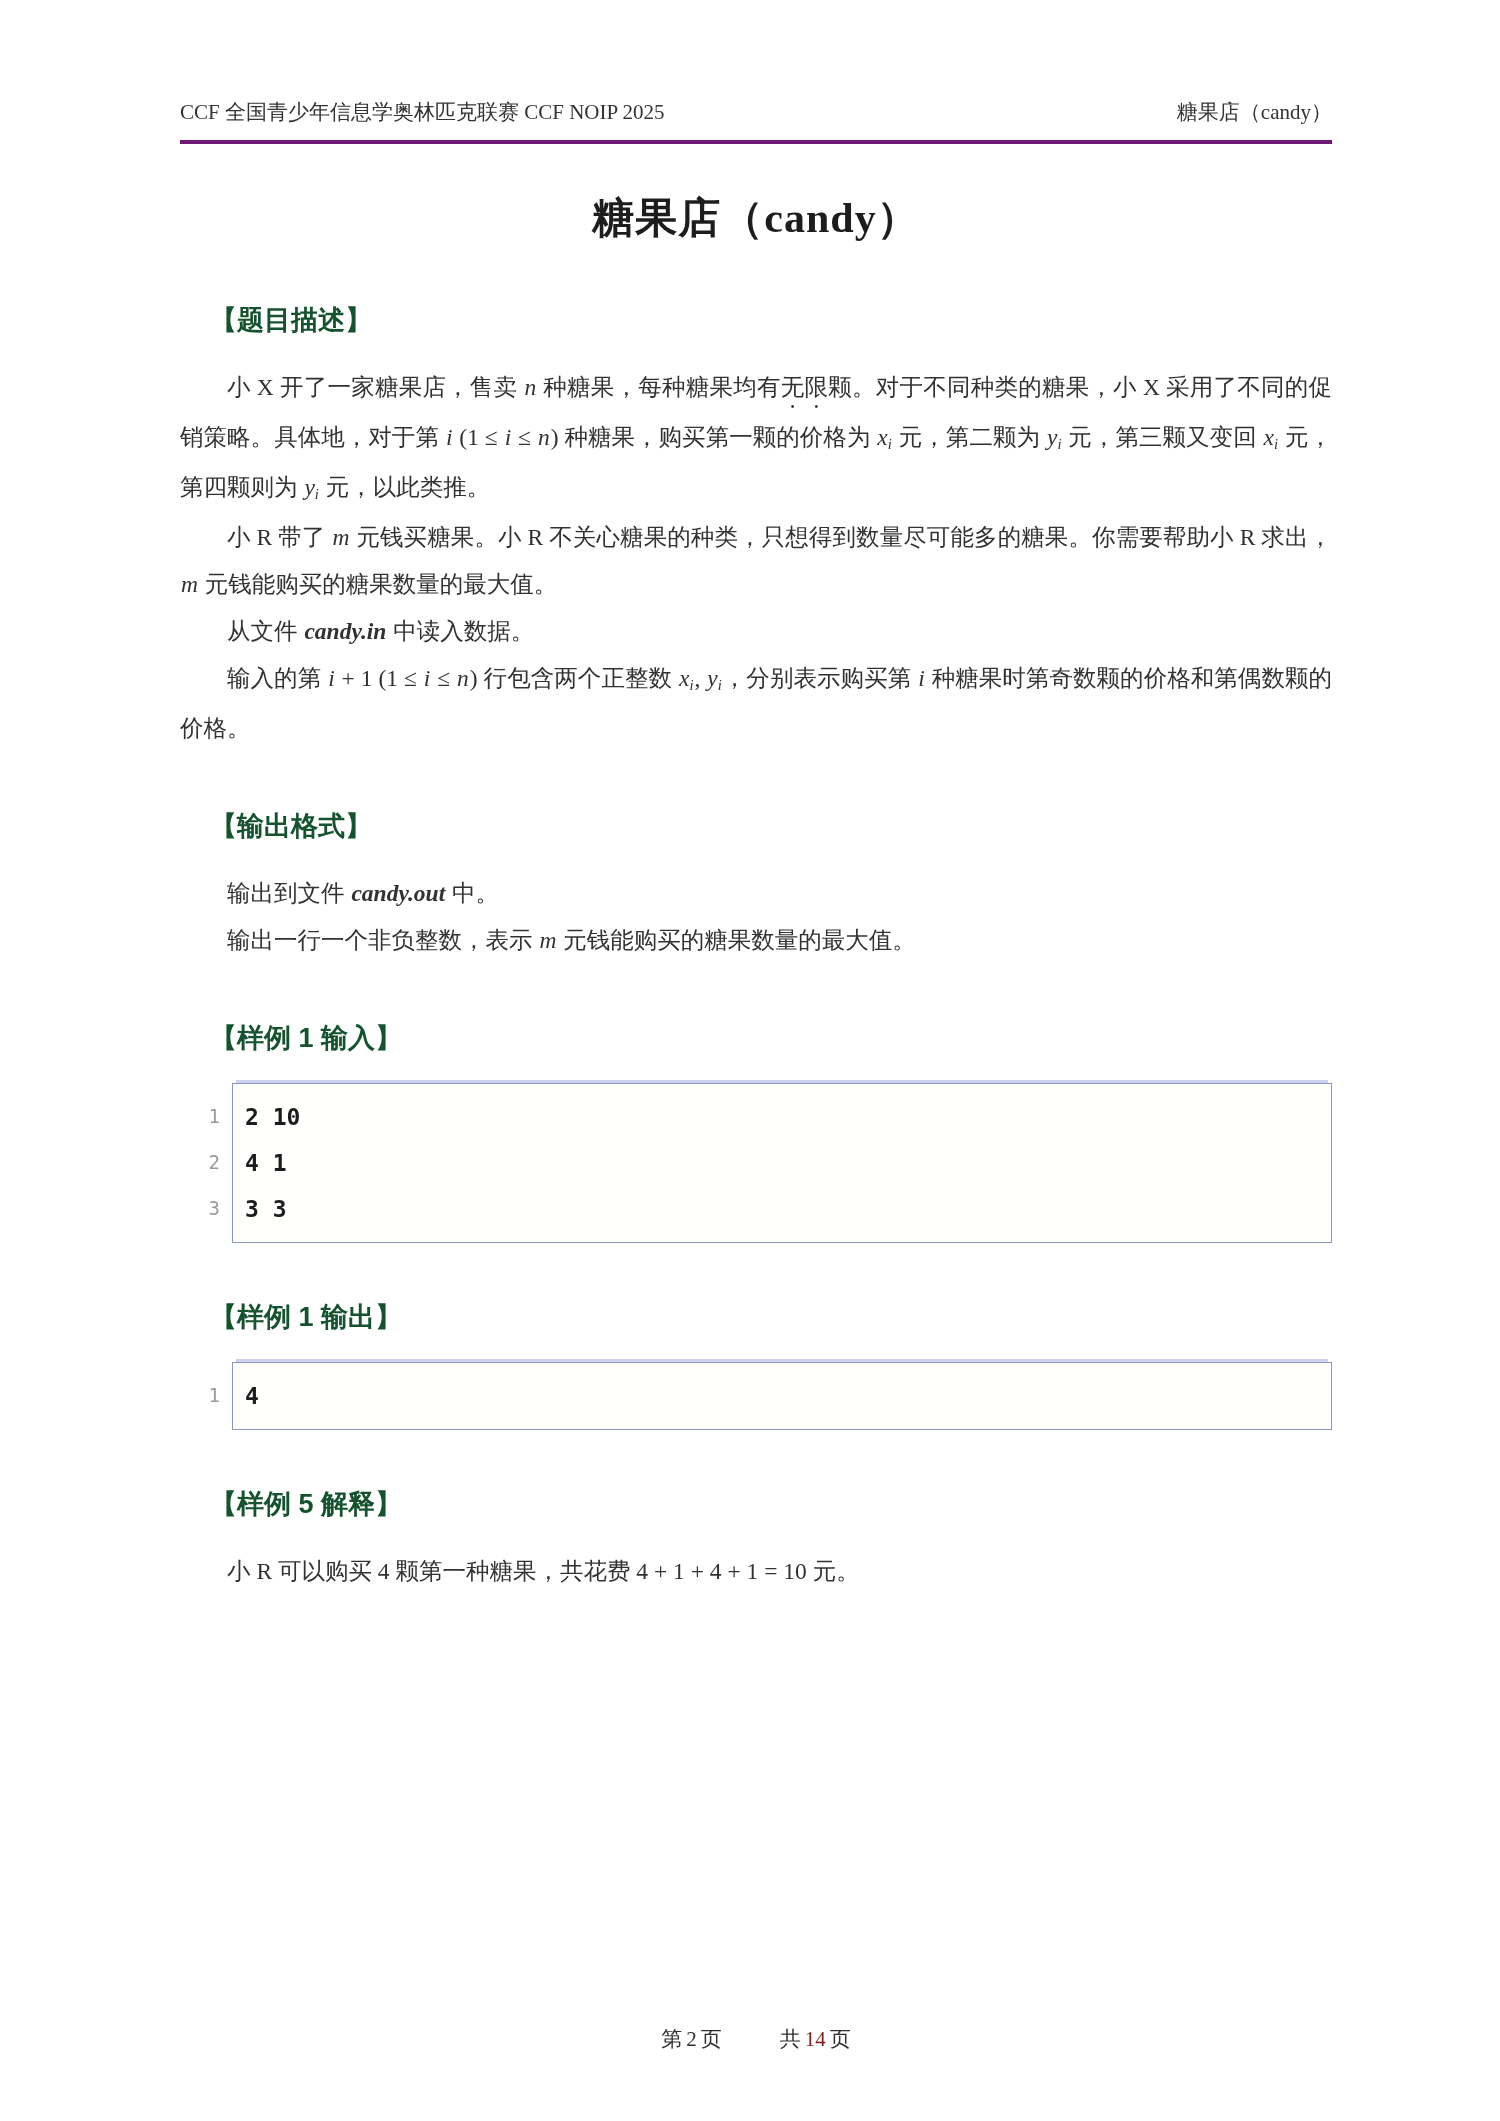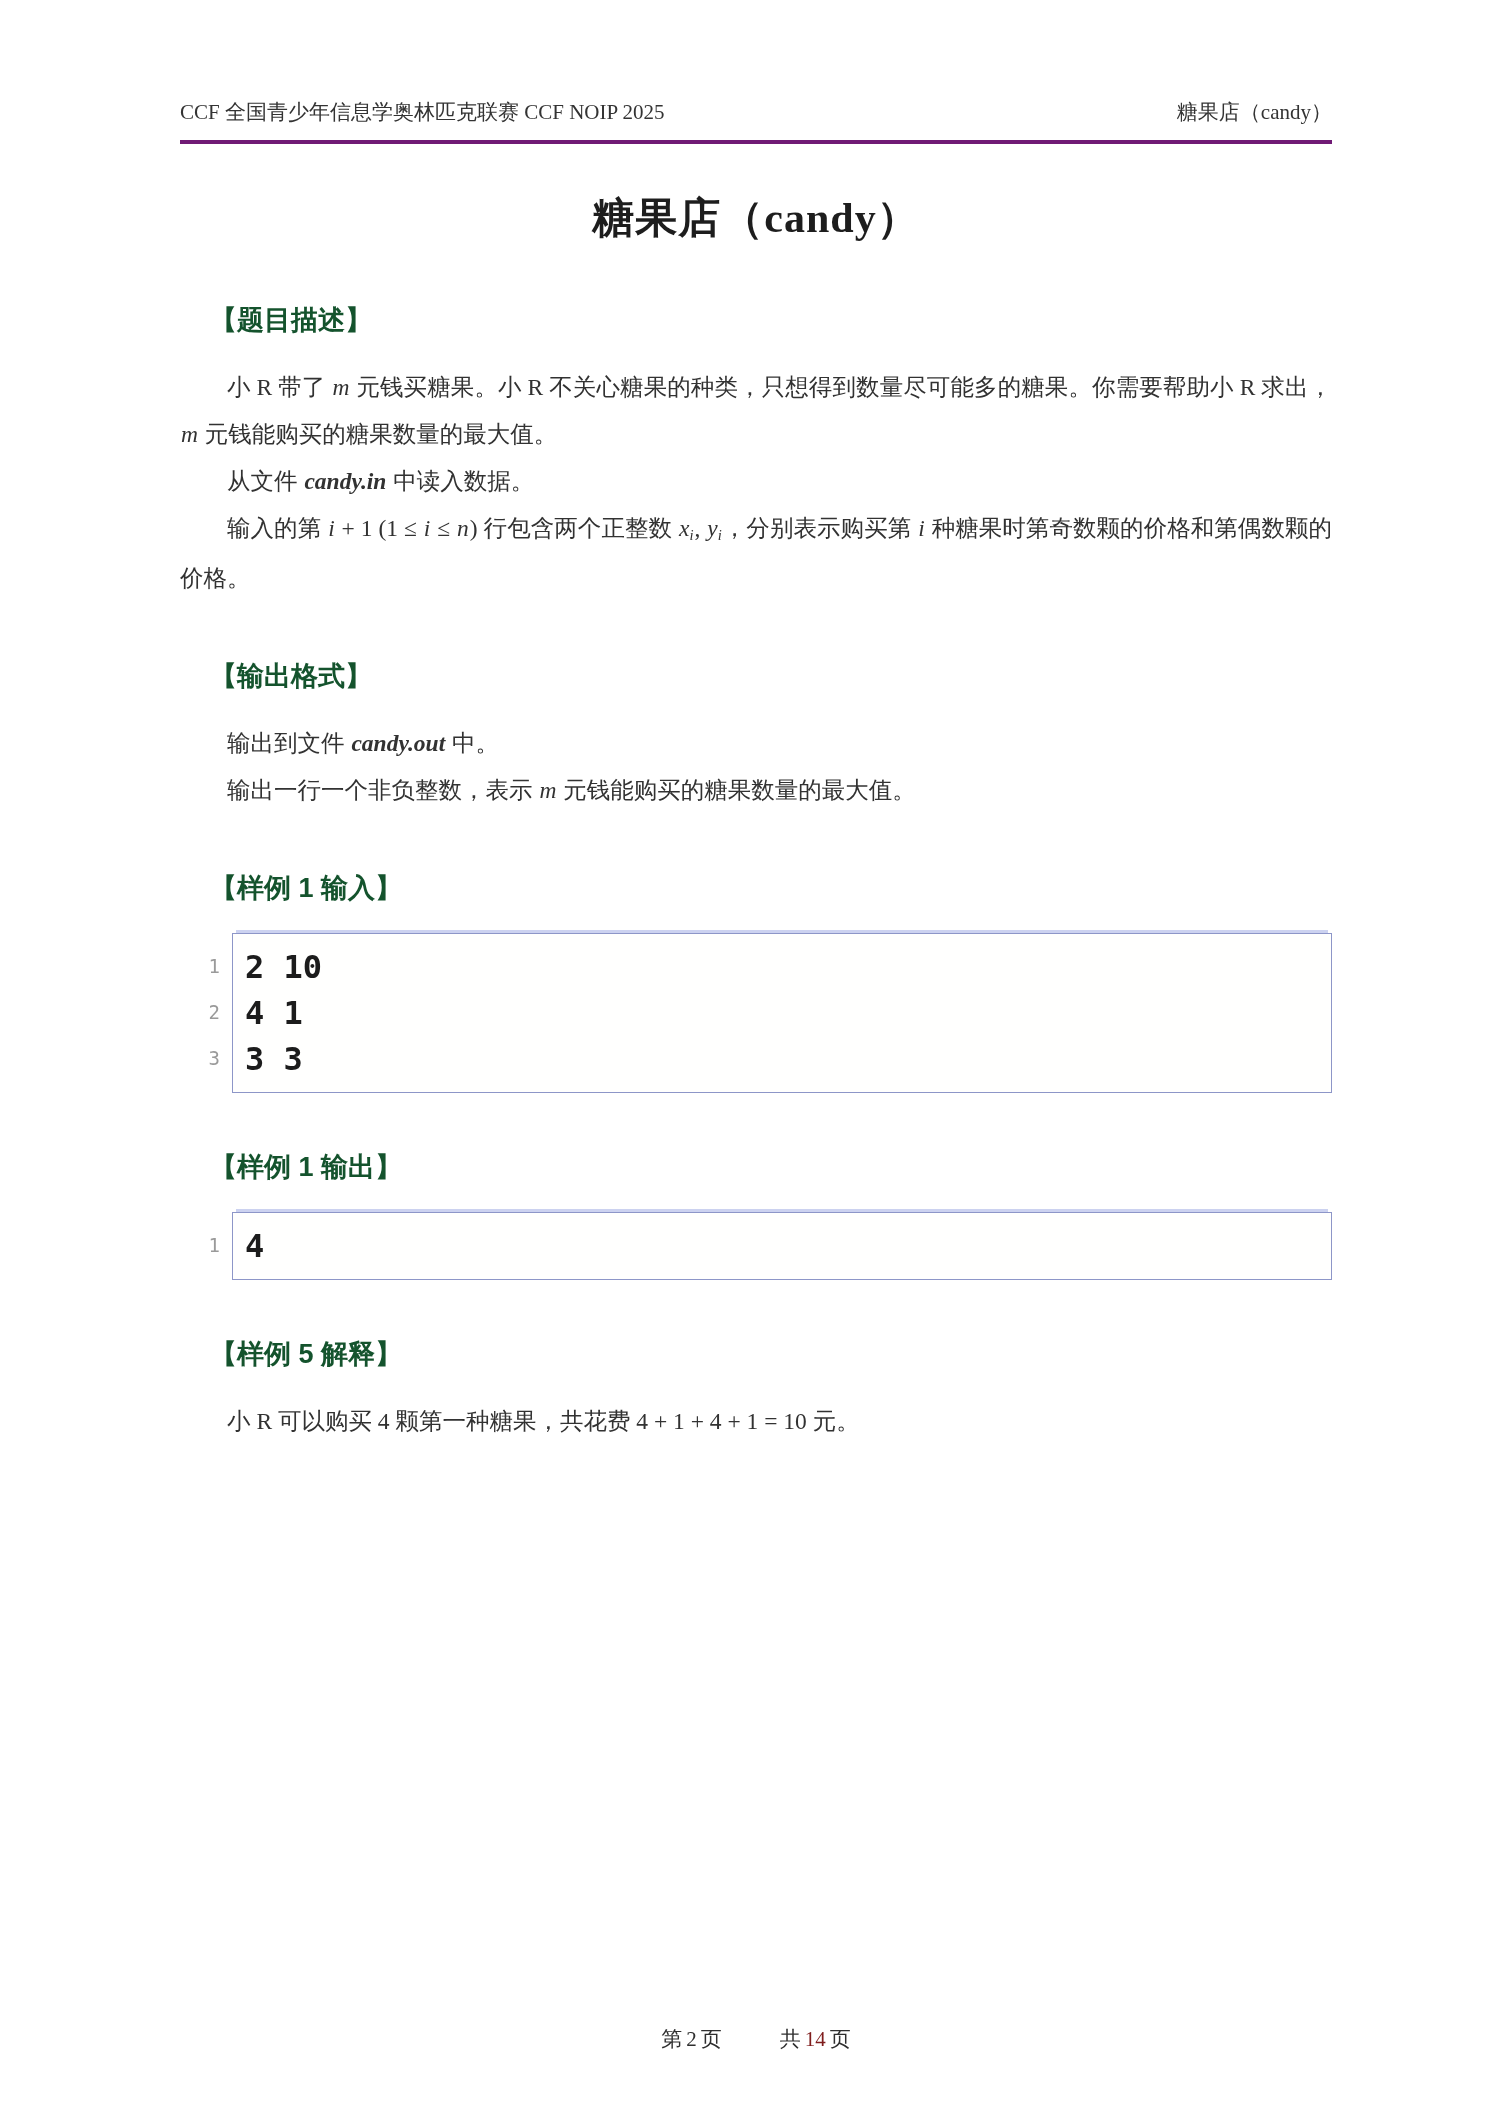--- a/index.html
+++ b/index.html
@@ -84,21 +84,21 @@
     color:#9a9a9a;
   }
   .gutter .ln { line-height:46px; }
   .codebody {
     flex:1;
     border:1.5px solid #8d96c8;
     box-shadow:0 -7px 0 -4px #ccd2f0;
     background:#fffffe;
     padding:10px 0 10px 12px;
     font-family:"DejaVu Sans Mono", monospace;
-    font-size:32px;
+    font-size:23px;
     font-weight:600;
     color:#1c1c1c;
   }
   .codebody .cl { line-height:46px; white-space:pre; }
 
   
   .pagefoot {
     position:absolute;
     left:12px; right:0; bottom:68px;
     display:flex; justify-content:center; gap:58px;
@@ -114,20 +114,21 @@
   <div class="content">
 
     <div class="runhead">
       <span>CCF 全国青少年信息学奥林匹克联赛 CCF NOIP 2025</span>
       <span>糖果店（candy）</span>
     </div>
 
     <div class="doc-title">糖果店（candy）</div>
 
     <div class="sec-h">【题目描述】</div>
+    <p class="para">小 X 开了一家糖果店，售卖 <i class="math">n</i> 种糖果，每种糖果均有<span class="em-dots">无限</span>颗。对于不同种类的糖果，小 X 采用了不同的促销策略。具体地，对于第 <i class="math">i</i> (1 ≤ <i class="math">i</i> ≤ <i class="math">n</i>) 种糖果，购买第一颗的价格为 <i class="math">x<sub>i</sub></i> 元，第二颗为 <i class="math">y<sub>i</sub></i> 元，第三颗又变回 <i class="math">x<sub>i</sub></i> 元，第四颗则为 <i class="math">y<sub>i</sub></i> 元，以此类推。</p>
     <p class="para">小 R 带了 <i class="math">m</i> 元钱买糖果。小 R 不关心糖果的种类，只想得到数量尽可能多的糖果。你需要帮助小 R 求出，<i class="math">m</i> 元钱能购买的糖果数量的最大值。</p>
 
     <p class="para">从文件 <b class="filemath">candy.in</b> 中读入数据。</p>
     <p class="para">输入的第 <i class="math">i</i> + 1 (1 ≤ <i class="math">i</i> ≤ <i class="math">n</i>) 行包含两个正整数 <i class="math">x<sub>i</sub></i>, <i class="math">y<sub>i</sub></i>，分别表示购买第 <i class="math">i</i> 种糖果时第奇数颗的价格和第偶数颗的价格。</p>
 
     <div class="sec-h">【输出格式】</div>
     <p class="para">输出到文件 <b class="filemath">candy.out</b> 中。</p>
     <p class="para">输出一行一个非负整数，表示 <i class="math">m</i> 元钱能购买的糖果数量的最大值。</p>
 
     <div class="sec-h">【样例 1 输入】</div>

